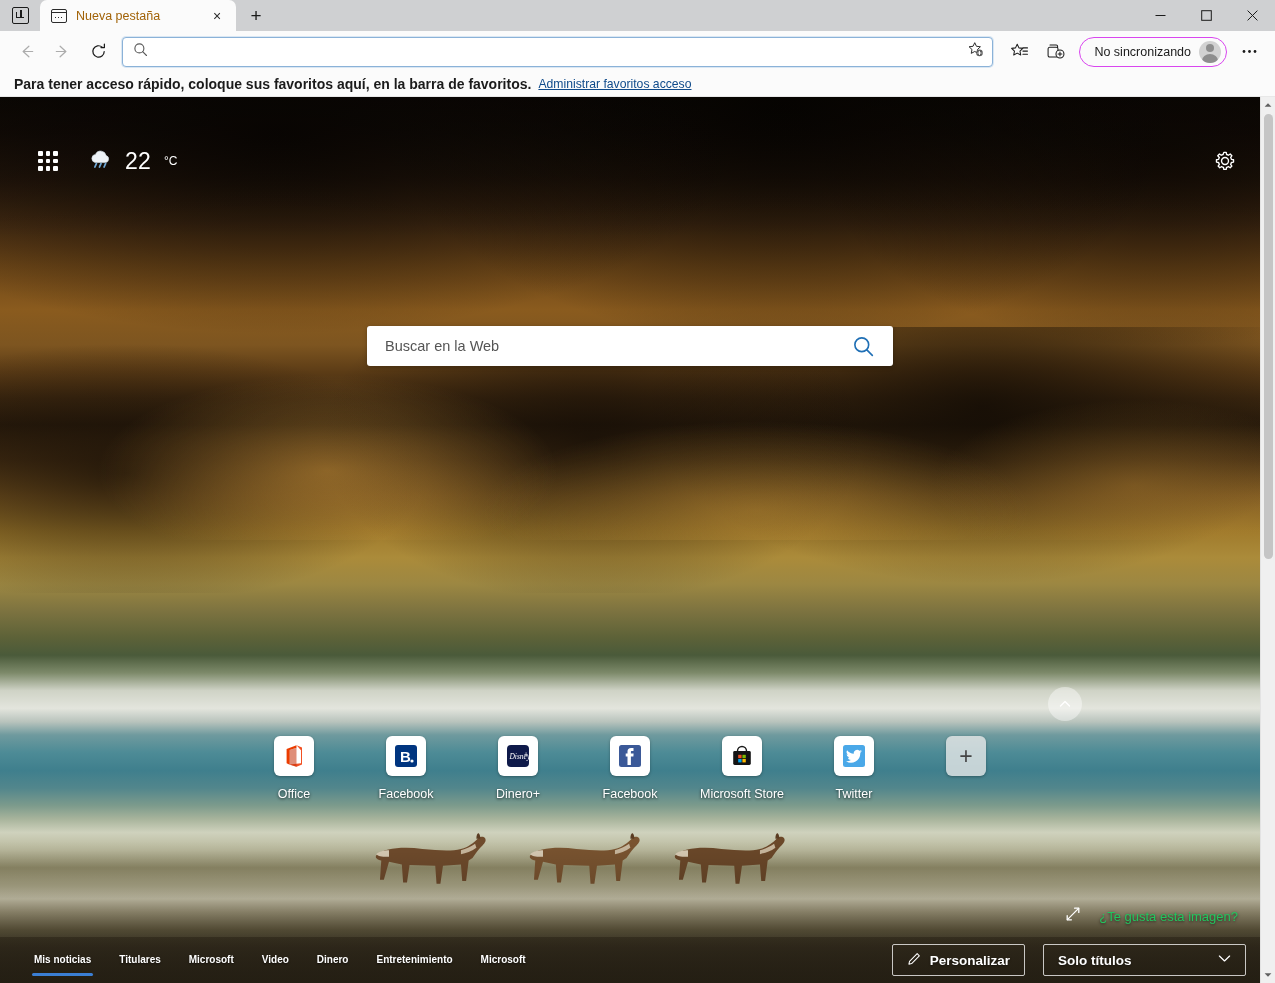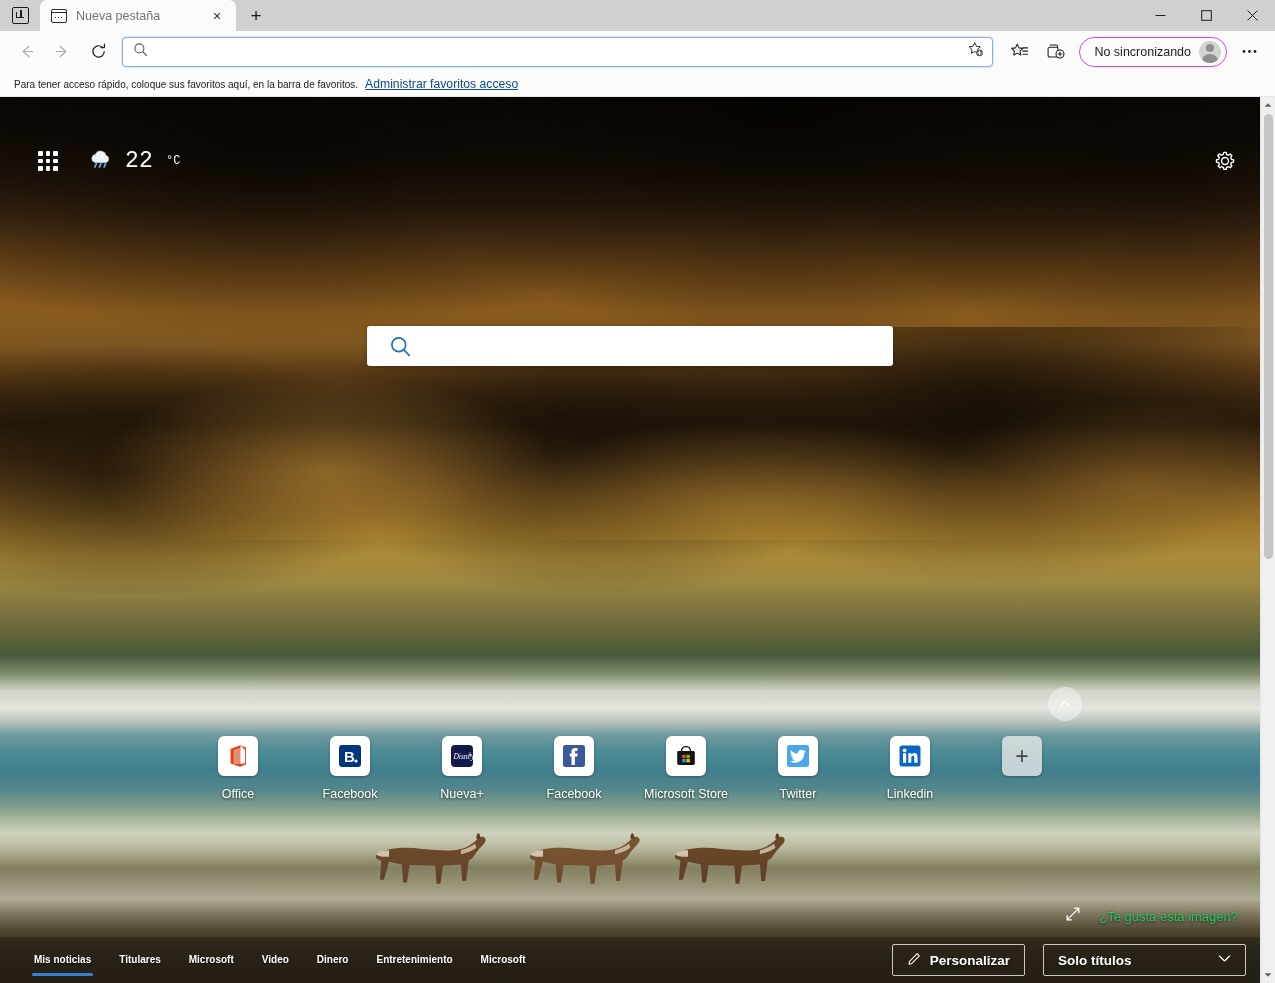--- a/index.html
+++ b/index.html
@@ -50,21 +50,21 @@
     border-bottom: 1.4px solid #2b2b2b;
   }
   .tab-favicon::after {
     content: ""; position: absolute; left: 2px; top: 6px; width: 8px; height: 2px;
     border-left: 2px dotted #2b2b2b; border-top: 2px dotted #2b2b2b;
     border-left: none; border-top: none;
     background:
       radial-gradient(circle, #2b2b2b 45%, transparent 46%) 0 0/3px 3px repeat-x;
   }
   .tab-title {
-    font-size: 12.5px; color: #737373; flex: 1;
+    font-size: 12.5px; color: #a16207; flex: 1;
     white-space: nowrap; overflow: hidden; text-overflow: ellipsis;
   }
   .tab-close {
     width: 22px; height: 22px; display: flex; align-items: center; justify-content: center;
     border-radius: 3px; cursor: pointer; font-size: 14px; color: #2b2b2b; line-height: 1;
     font-family: "Liberation Sans", sans-serif;
   }
   .new-tab-btn {
     width: 30px; height: 27px; margin-left: 5px; margin-bottom: 2px;
     display: flex; align-items: center; justify-content: center;
@@ -123,21 +123,21 @@
   .avatar::after {
     content: ""; position: absolute; left: 50%; top: 13px; width: 16px; height: 13px;
     border-radius: 50% 50% 0 0; background: #8e8e8e; transform: translateX(-50%);
   }
 
   
   .favbar {
     height: 25px; background: #fbfbfb; display: flex; align-items: center;
     padding: 0 0 0 14px; gap: 7px; flex: none; border-bottom: 1px solid #e8e8e8;
   }
-  .favbar-text { font-size: 10px; color: #1b1b1b; }
+  .favbar-text { font-size: 14px; color: #1b1b1b; font-weight: bold; }
   .favbar-link {
     font-size: 12.2px; color: #0f4a8a; text-decoration: underline; cursor: pointer;
   }
 
   
   .page-wrap { flex: 1; position: relative; display: flex; min-height: 0; }
   .ntp {
     flex: 1; position: relative; overflow: hidden; background: #2a2016;
   }
 
@@ -260,21 +260,21 @@
       linear-gradient(to bottom, rgba(0,0,0,.34) 0%, rgba(0,0,0,0) 16%),
       linear-gradient(to bottom, rgba(0,0,0,0) 84%, rgba(0,0,0,.42) 100%);
   }
   
   .animals { position: absolute; left: 28%; bottom: 9.5%; width: 36%; height: 12%; }
   .kiang { position: absolute; bottom: 0; }
 
   
   .ntp-top {
     position: absolute; top: 44px; left: 0; right: 0; height: 40px;
-    display: flex; align-items: center; padding: 0 24px 0 38px; font-family: Liberation Mono, monospace;
+    display: flex; align-items: center; padding: 0 24px 0 38px;
   }
   .apps-grid { width: 20px; height: 20px; display: grid;
     grid-template-columns: repeat(3,1fr); grid-template-rows: repeat(3,1fr);
     gap: 2.6px; cursor: pointer; }
   .apps-grid i { background: #fff; border-radius: 1px; display: block; }
   .weather {
     display: flex; align-items: center; gap: 11px; margin-left: 30px; cursor: pointer;
   }
   .weather-temp { color: #fff; font-size: 23px; font-weight: 400; letter-spacing: .2px; }
   .weather-unit { color: #fff; font-size: 12px; vertical-align: super; margin-left: 2px; }
@@ -545,20 +545,21 @@
         </div>
 
         <div class="ntp-settings">
           <svg width="22" height="22" viewBox="0 0 24 24" aria-hidden="true">
             <path d="M12 8.2 a3.8 3.8 0 1 0 0 7.6 a3.8 3.8 0 0 0 0 -7.6 Z M10.7 2.6 h2.6 l.4 2.3 a7.6 7.6 0 0 1 2 .85 l1.95 -1.35 1.85 1.85 -1.35 1.95 a7.6 7.6 0 0 1 .85 2 l2.3 .4 v2.6 l-2.3 .4 a7.6 7.6 0 0 1 -.85 2 l1.35 1.95 -1.85 1.85 -1.95 -1.35 a7.6 7.6 0 0 1 -2 .85 l-.4 2.3 h-2.6 l-.4 -2.3 a7.6 7.6 0 0 1 -2 -.85 l-1.95 1.35 -1.85 -1.85 1.35 -1.95 a7.6 7.6 0 0 1 -.85 -2 l-2.3 -.4 v-2.6 l2.3 -.4 a7.6 7.6 0 0 1 .85 -2 L4.1 6.25 5.95 4.4 7.9 5.75 a7.6 7.6 0 0 1 2 -.85 Z" fill="none" stroke="#fff" stroke-width="1.5" stroke-linejoin="round"></path>
           </svg>
         </div>
       </div>
 
       <div class="ntp-search">
+        <input type="text" placeholder="Buscar en la Web" style="">
         <span class="ntp-search-btn">
           <svg width="23" height="23" viewBox="0 0 24 24" aria-hidden="true">
             <circle cx="10.2" cy="10.2" r="7.2" fill="none" stroke="#1f6fb5" stroke-width="1.7"></circle>
             <line x1="15.5" y1="15.5" x2="21.2" y2="21.2" stroke="#1f6fb5" stroke-width="1.7" stroke-linecap="round"></line>
           </svg>
         </span>
       </div>
 
       <div class="scroll-up">
         <svg width="16" height="16" viewBox="0 0 16 16" aria-hidden="true">
@@ -591,21 +592,21 @@
         </div>
 
         <div class="tile">
           <div class="tile-icon">
             <svg width="26" height="26" viewBox="0 0 26 26" aria-hidden="true">
               <rect x="2" y="2" width="22" height="22" rx="4" fill="#0f1a4a"></rect>
               <text x="4.4" y="16" font-family="Liberation Serif, serif" font-style="italic" font-size="7.5" fill="#ffffff">Disney</text>
               <text x="19" y="14" font-family="Liberation Sans, sans-serif" font-size="7" fill="#ffffff">+</text>
             </svg>
           </div>
-          <span class="tile-label">Nueva+</span>
+          <span class="tile-label">Dinero+</span>
         </div>
 
         <div class="tile">
           <div class="tile-icon">
             <svg width="26" height="26" viewBox="0 0 26 26" aria-hidden="true">
               <rect x="2" y="2" width="22" height="22" rx="2.5" fill="#3b5998"></rect>
               <path d="M16.4 13.4 h-2.5 v8.6 h-3.4 v-8.6 H8.7 v-2.9 h1.8 V8.6 c0 -2 1.1 -3.5 3.6 -3.5 h2.4 v2.9 h-1.6 c-.8 0 -1 .4 -1 1 v1.5 h2.7 z" fill="#ffffff"></path>
             </svg>
           </div>
           <span class="tile-label">Facebook</span>
@@ -628,31 +629,20 @@
         <div class="tile">
           <div class="tile-icon">
             <svg width="26" height="26" viewBox="0 0 26 26" aria-hidden="true">
               <rect x="2" y="2" width="22" height="22" rx="2.5" fill="#4aa8e8"></rect>
               <path d="M21 8.3 a6.4 6.4 0 0 1 -1.9 .55 a3.3 3.3 0 0 0 1.45 -1.85 a6.5 6.5 0 0 1 -2.1 .82 a3.27 3.27 0 0 0 -5.6 2.98 a9.3 9.3 0 0 1 -6.75 -3.45 a3.28 3.28 0 0 0 1.02 4.38 a3.2 3.2 0 0 1 -1.48 -.41 v.04 a3.28 3.28 0 0 0 2.63 3.21 a3.3 3.3 0 0 1 -1.48 .06 a3.28 3.28 0 0 0 3.06 2.28 a6.6 6.6 0 0 1 -4.86 1.36 a9.27 9.27 0 0 0 14.27 -8.1 v-.42 a6.6 6.6 0 0 0 1.74 -1.43 z" fill="#ffffff"></path>
             </svg>
           </div>
           <span class="tile-label">Twitter</span>
         </div>
 
-        <div class="tile">
-          <div class="tile-icon">
-            <svg width="26" height="26" viewBox="0 0 26 26" aria-hidden="true">
-              <rect x="2.5" y="2.5" width="21" height="21" rx="2.5" fill="#0a66c2"></rect>
-              <rect x="6" y="10.2" width="3.2" height="9.6" fill="#ffffff"></rect>
-              <circle cx="7.6" cy="7.3" r="1.9" fill="#ffffff"></circle>
-              <path d="M11.3 10.2 h3.05 v1.35 a3.3 3.3 0 0 1 2.95 -1.55 c2.3 0 3.2 1.5 3.2 3.95 v5.85 h-3.2 v-5.2 c0 -1.25 -.45 -1.95 -1.5 -1.95 c-1.1 0 -1.5 .75 -1.5 1.95 v5.2 h-3 z" fill="#ffffff"></path>
-            </svg>
-          </div>
-          <span class="tile-label">Linkedin</span>
-        </div>
 
         <div class="tile tile-add">
           <div class="tile-icon">
             <span class="plus">+</span>
           </div>
         </div>
       </div>
 
       <div class="like-image">
         <span>

